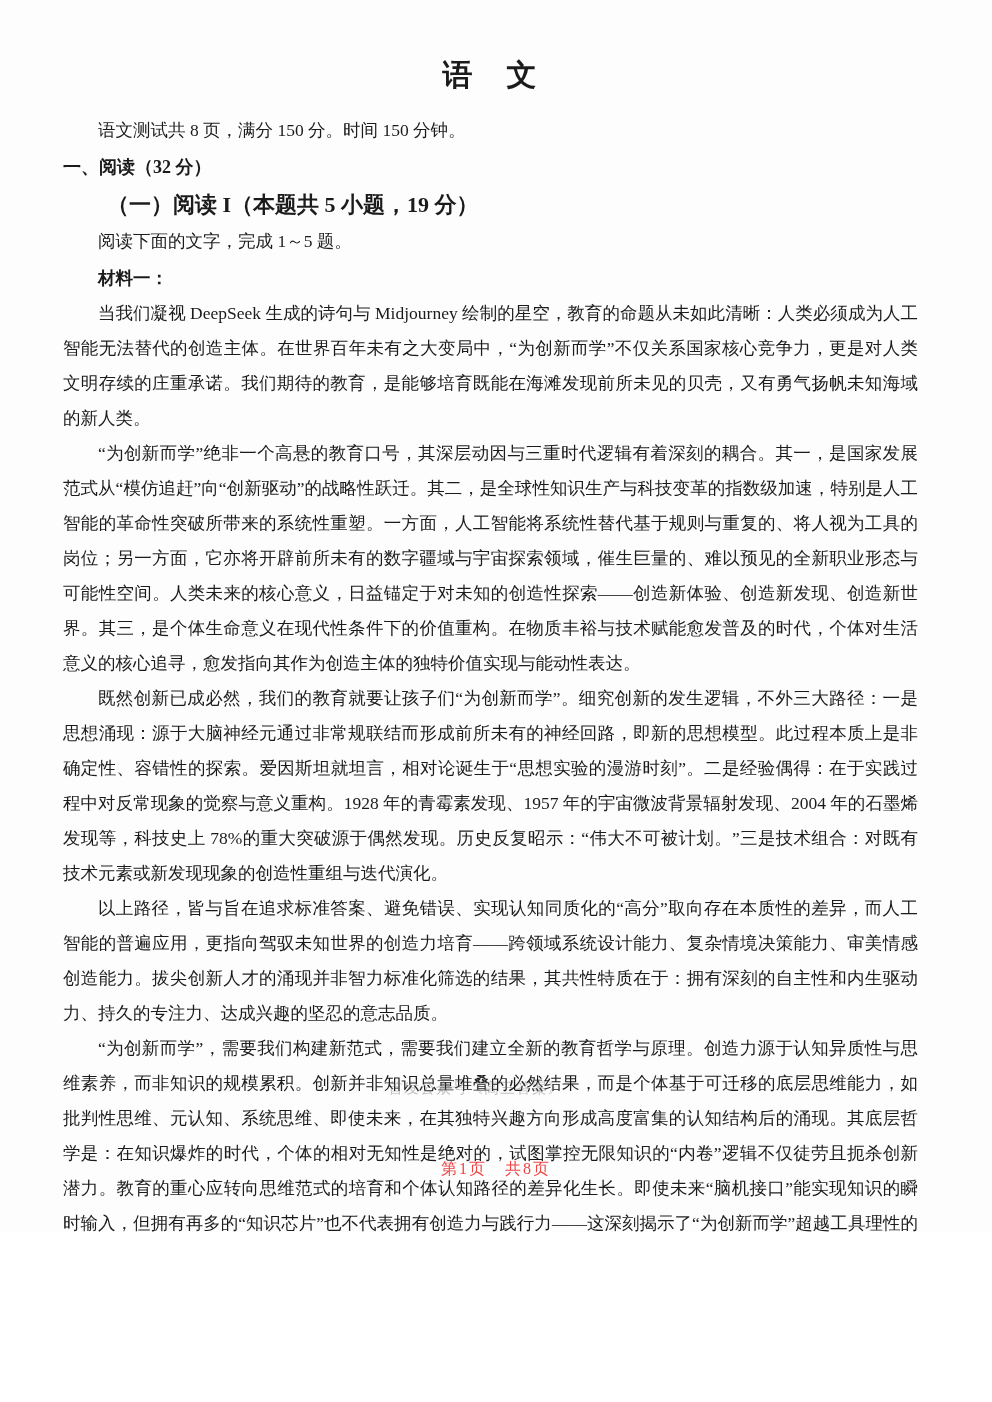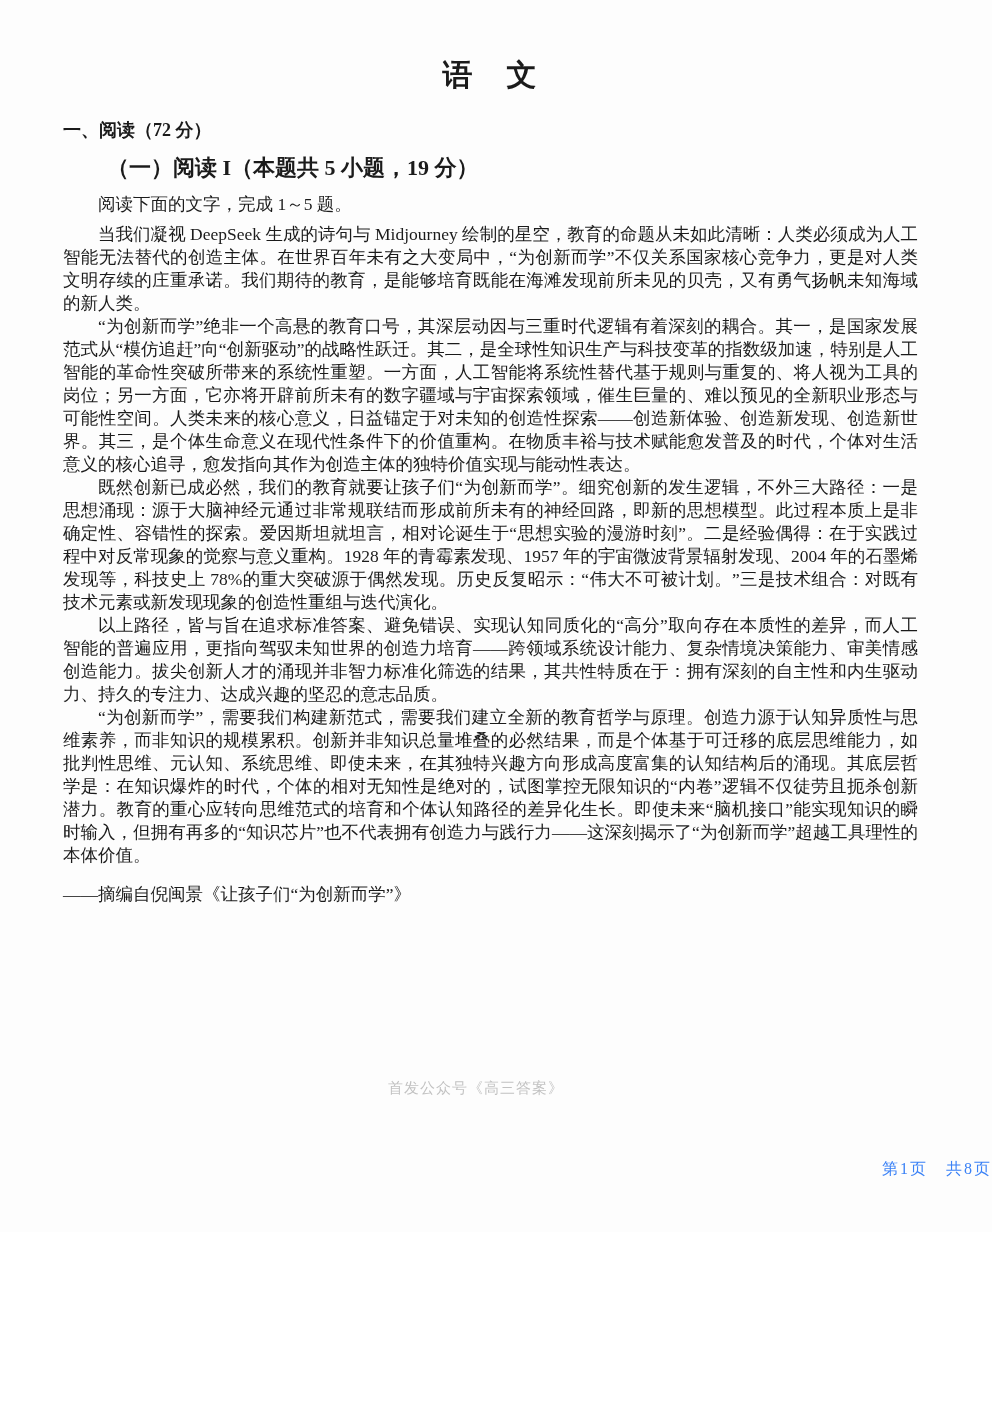--- a/index.html
+++ b/index.html
@@ -57,21 +57,21 @@
   .material-label {
     margin: 0;
     font-size: 17.5px;
     font-weight: bold;
     line-height: 36px;
     text-indent: 2em;
   }
   .body-para {
     margin: 0;
     font-size: 17.5px;
-    line-height: 23px;
+    line-height: 35px;
     text-align: justify;
     text-justify: inter-ideograph;
     text-indent: 2em;
   }
   .attribution {
     margin: 10px 0 0 0;
     font-size: 17.5px;
     line-height: 34px;
     text-align: left;
     padding-right: 6px;
@@ -85,41 +85,43 @@
     opacity: 0.40;
     letter-spacing: 1px;
     pointer-events: none;
     white-space: nowrap;
   }
   .page-footer {
     position: absolute;
     left: 0;
     right: 0;
     bottom: 52px;
-    text-align: right;
+    text-align: center;
     font-size: 16px;
-    color: #3b82f6;
+    color: #ef4444;
     letter-spacing: 2px;
   }
 </style>
 </head>
 <body>
 
 <div class="page">
   <div class="content">
 
     <h1 class="doc-title">语　文</h1>
 
+    <p class="exam-info">语文测试共 8 页，满分 150 分。时间 150 分钟。</p>
 
-    <p class="sec-heading">一、阅读（72 分）</p>
+    <p class="sec-heading">一、阅读（32 分）</p>
 
     <p class="sub-heading">（一）阅读 I（本题共 5 小题，19 分）</p>
 
     <p class="instruction">阅读下面的文字，完成 1～5 题。</p>
 
+    <p class="material-label">材料一：</p>
 
     <p class="body-para">当我们凝视 DeepSeek 生成的诗句与 Midjourney 绘制的星空，教育的命题从未如此清晰：人类必须成为人工智能无法替代的创造主体。在世界百年未有之大变局中，“为创新而学”不仅关系国家核心竞争力，更是对人类文明存续的庄重承诺。我们期待的教育，是能够培育既能在海滩发现前所未见的贝壳，又有勇气扬帆未知海域的新人类。</p>
 
     <p class="body-para">“为创新而学”绝非一个高悬的教育口号，其深层动因与三重时代逻辑有着深刻的耦合。其一，是国家发展范式从“模仿追赶”向“创新驱动”的战略性跃迁。其二，是全球性知识生产与科技变革的指数级加速，特别是人工智能的革命性突破所带来的系统性重塑。一方面，人工智能将系统性替代基于规则与重复的、将人视为工具的岗位；另一方面，它亦将开辟前所未有的数字疆域与宇宙探索领域，催生巨量的、难以预见的全新职业形态与可能性空间。人类未来的核心意义，日益锚定于对未知的创造性探索——创造新体验、创造新发现、创造新世界。其三，是个体生命意义在现代性条件下的价值重构。在物质丰裕与技术赋能愈发普及的时代，个体对生活意义的核心追寻，愈发指向其作为创造主体的独特价值实现与能动性表达。</p>
 
     <p class="body-para">既然创新已成必然，我们的教育就要让孩子们“为创新而学”。细究创新的发生逻辑，不外三大路径：一是思想涌现：源于大脑神经元通过非常规联结而形成前所未有的神经回路，即新的思想模型。此过程本质上是非确定性、容错性的探索。爱因斯坦就坦言，相对论诞生于“思想实验的漫游时刻”。二是经验偶得：在于实践过程中对反常现象的觉察与意义重构。1928 年的青霉素发现、1957 年的宇宙微波背景辐射发现、2004 年的石墨烯发现等，科技史上 78%的重大突破源于偶然发现。历史反复昭示：“伟大不可被计划。”三是技术组合：对既有技术元素或新发现现象的创造性重组与迭代演化。</p>
 
     <p class="body-para">以上路径，皆与旨在追求标准答案、避免错误、实现认知同质化的“高分”取向存在本质性的差异，而人工智能的普遍应用，更指向驾驭未知世界的创造力培育——跨领域系统设计能力、复杂情境决策能力、审美情感创造能力。拔尖创新人才的涌现并非智力标准化筛选的结果，其共性特质在于：拥有深刻的自主性和内生驱动力、持久的专注力、达成兴趣的坚忍的意志品质。</p>
 
     <p class="body-para">“为创新而学”，需要我们构建新范式，需要我们建立全新的教育哲学与原理。创造力源于认知异质性与思维素养，而非知识的规模累积。创新并非知识总量堆叠的必然结果，而是个体基于可迁移的底层思维能力，如批判性思维、元认知、系统思维、即使未来，在其独特兴趣方向形成高度富集的认知结构后的涌现。其底层哲学是：在知识爆炸的时代，个体的相对无知性是绝对的，试图掌控无限知识的“内卷”逻辑不仅徒劳且扼杀创新潜力。教育的重心应转向思维范式的培育和个体认知路径的差异化生长。即使未来“脑机接口”能实现知识的瞬时输入，但拥有再多的“知识芯片”也不代表拥有创造力与践行力——这深刻揭示了“为创新而学”超越工具理性的本体价值。</p>

